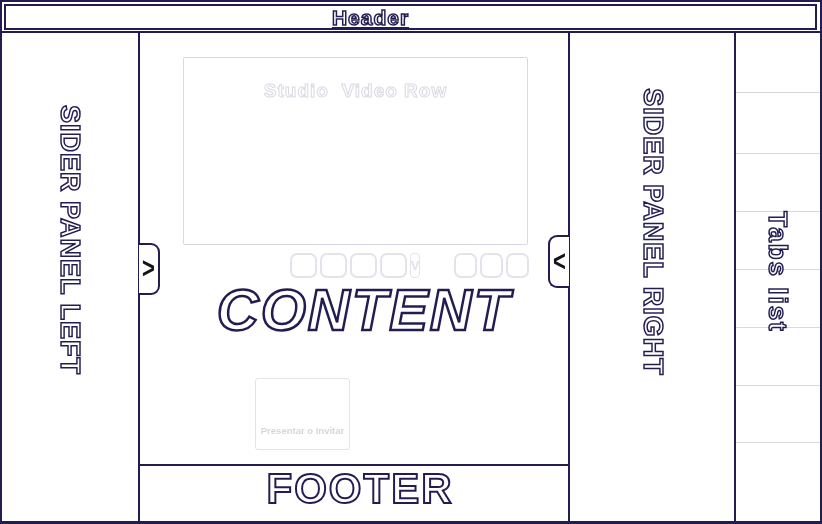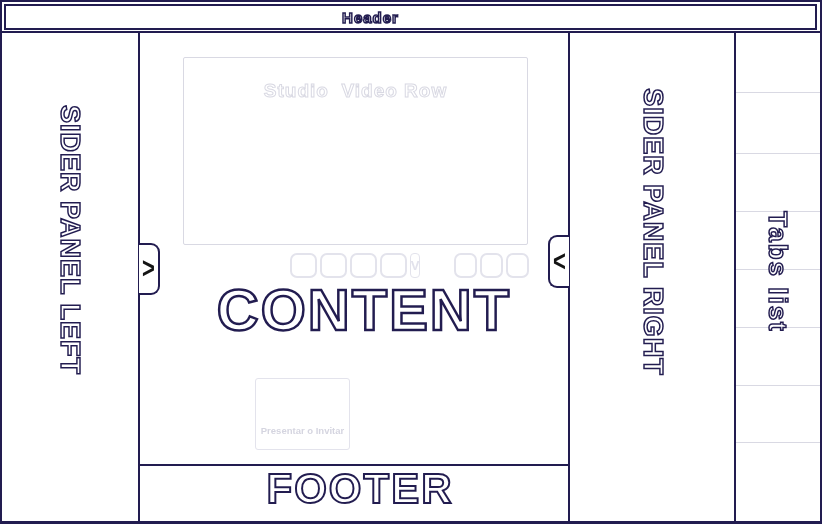--- a/index.html
+++ b/index.html
@@ -30,21 +30,21 @@
   @supports not (-webkit-text-stroke: 1px black){
     .out-navy{color:var(--navy);}
     .out-gray{color:var(--gray);}
   }
   
   .header{
     position:absolute;left:4px;top:4px;width:813px;height:26px;
     border:2px solid var(--navy);
     display:flex;align-items:center;justify-content:center;
   }
-  .header .title{font-size:15px;position:relative;left:-40px;line-height:1;}
+  .header .title{font-size:21px;position:relative;left:-40px;line-height:1;text-decoration:underline;}
   .top-rule{
     position:absolute;left:0;top:31px;width:822px;height:0;
     border-top:2px solid var(--navy);
   }
   
   .left-col{
     position:absolute;left:0;top:33px;width:140px;height:491px;
     border-right:2px solid var(--navy);
   }
   .right-col{
@@ -92,20 +92,21 @@
   .thumb-drop{
     width:10px;height:25px;border:1px solid var(--gray-soft);border-radius:4px;background:#fff;
     display:flex;align-items:center;justify-content:center;overflow:hidden;
     color:#e2e2ec;font-size:13px;font-weight:bold;
   }
   .thumb-gap{width:28px;}
   .content-title{
     position:absolute;left:0;top:248px;width:100%;text-align:center;
     font-size:58px;-webkit-text-stroke-width:2.5px;letter-spacing:2px;line-height:1;
     padding-left:20px;
+    font-style:italic;
   }
   .card{
     position:absolute;top:345px;width:95px;height:72px;
     border:1px solid var(--gray-soft);border-radius:3px;background:#fff;
   }
   .card.one{left:15px;}
   .card.two{left:115px;display:flex;align-items:center;justify-content:center;padding-top:32px;}
   .card-btn{
     position:absolute;left:7px;top:21px;width:81px;height:20px;
     border:1px solid var(--gray-soft);border-radius:2px;background:#fff;

